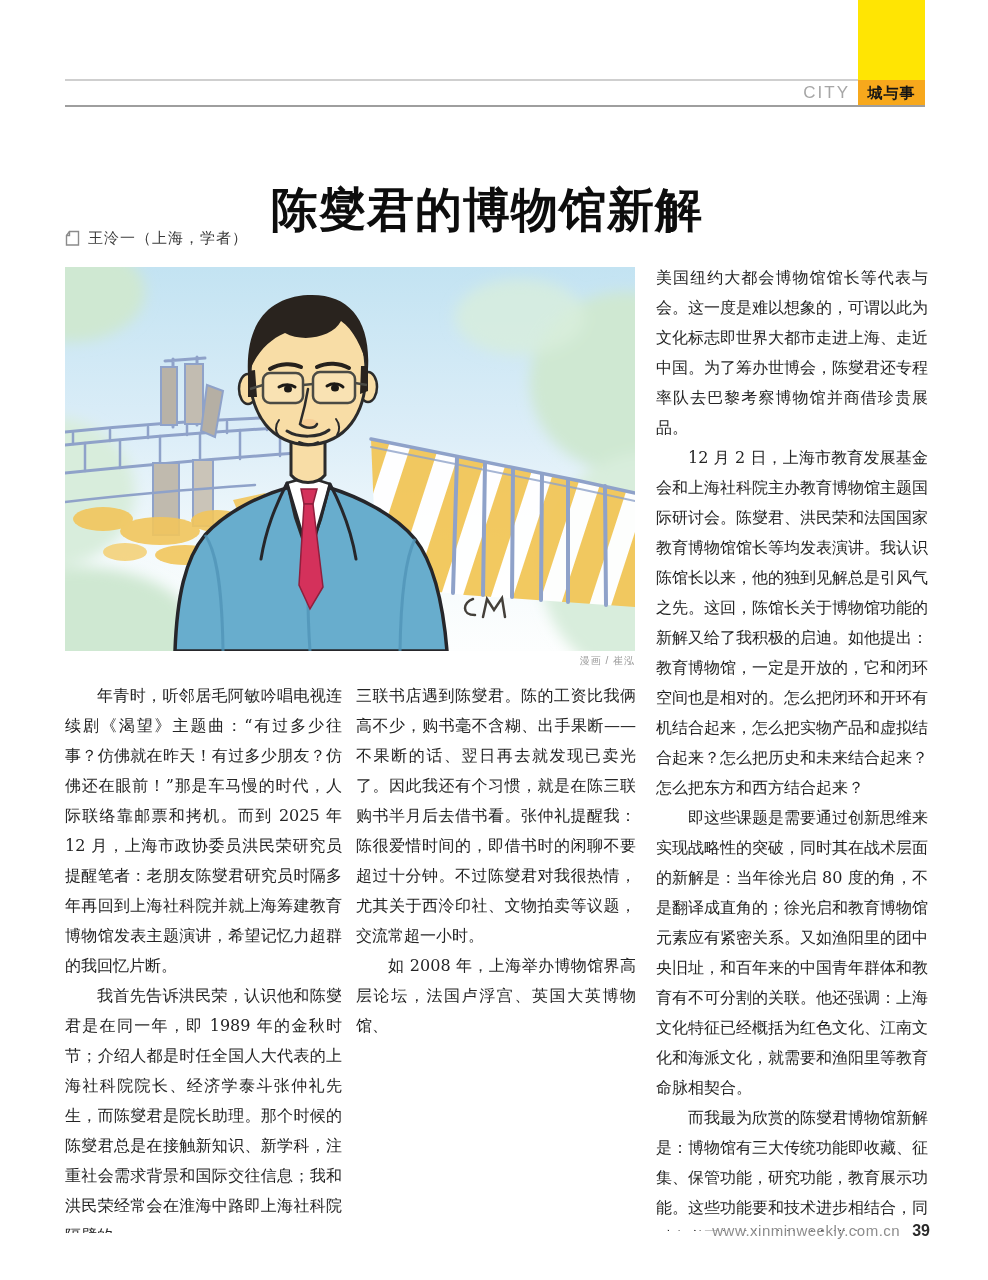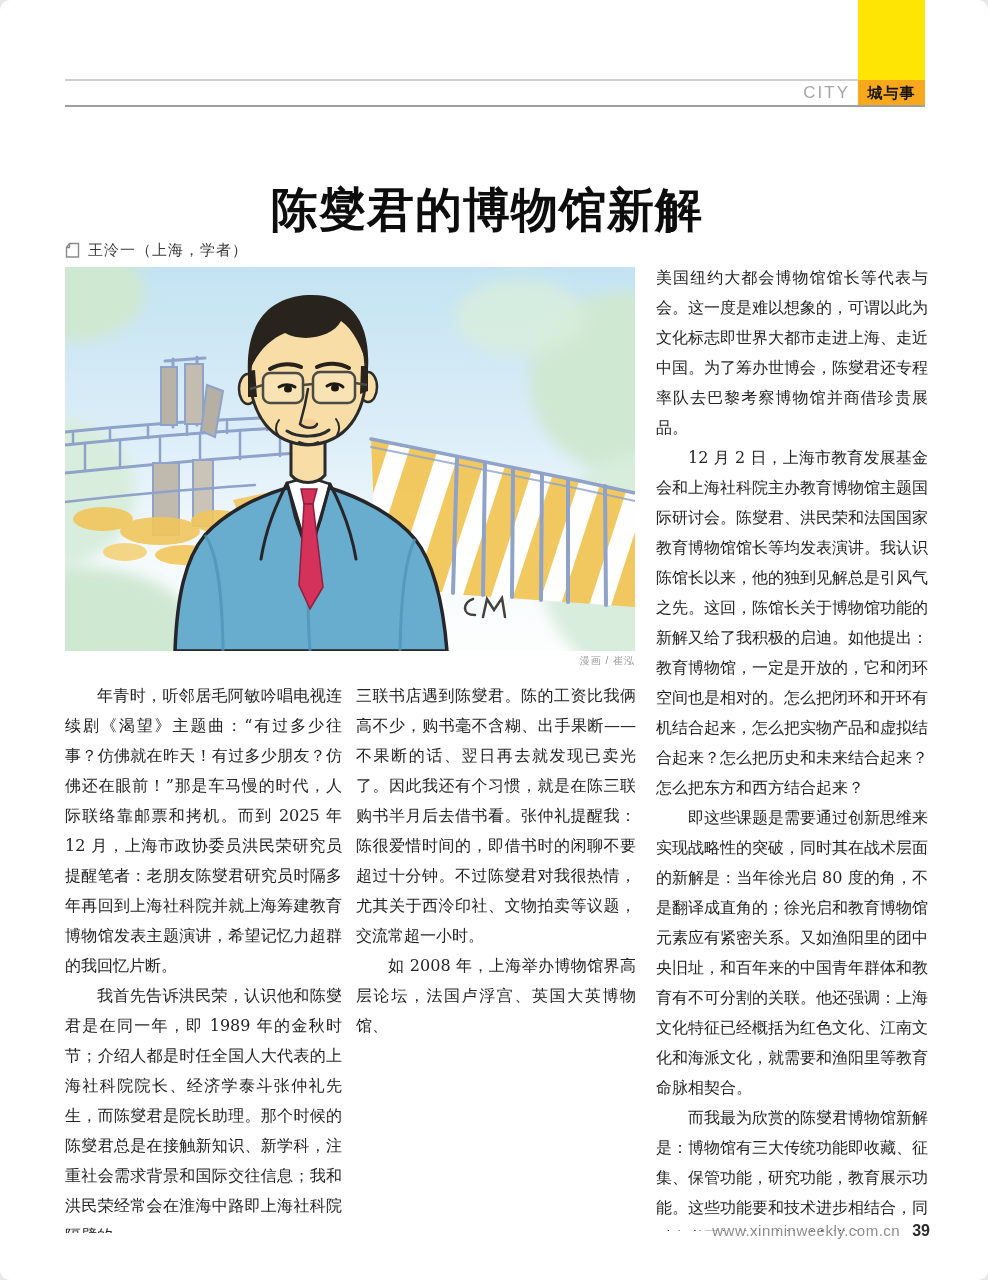--- a/index.html
+++ b/index.html
@@ -1,19 +1,19 @@
 <!DOCTYPE html>
 <html><head>
 <meta charset="utf-8">
 <style>
   html,body{margin:0;padding:0;background:#e8e8e8;}
   #page{
     position:relative;width:988px;height:1280px;background:#ffffff;
     margin:0 auto;overflow:hidden;
-    font-family:"Liberation Sans",sans-serif;color:#1f1f1f;border-radius:10px;
+    font-family:"Liberation Sans",sans-serif;color:#1f1f1f;
   }
   
   .yellow-block{position:absolute;left:858px;top:0;width:67px;height:80px;background:#ffe503;}
   .rule-top{position:absolute;left:65px;top:79px;width:793px;height:2px;background:#cfcfcf;}
   .rule-bottom{position:absolute;left:65px;top:105px;width:860px;height:2px;background:#9e9e9e;}
   .city-label{
     position:absolute;left:65px;top:80px;width:785px;height:25px;line-height:25px;
     text-align:right;color:#a6a6a6;font-size:17px;letter-spacing:2px;
   }
   .section-tag{
@@ -21,21 +21,21 @@
     color:#141414;font-size:15px;font-weight:700;text-align:center;line-height:25px;letter-spacing:1px;
   }
   
   .title{
     position:absolute;left:63px;top:153px;width:640px;
     font-size:47px;font-weight:900;color:#0d0d0d;letter-spacing:1px;line-height:1.1;
     font-family:"Liberation Sans","DejaVu Sans",sans-serif;
     text-align:right;
   }
   .byline{
-    position:absolute;left:65px;top:241px;display:flex;align-items:center;gap:8px;
+    position:absolute;left:65px;top:229px;display:flex;align-items:center;gap:8px;
     font-size:15px;color:#3a3a3a;letter-spacing:1px;
   }
   .byline svg{display:block;}
   
   .illustration{position:absolute;left:65px;top:267px;width:570px;height:384px;}
   .caption{
     position:absolute;left:65px;top:654px;width:570px;text-align:right;
     font-size:10px;color:#9a9a9a;letter-spacing:1px;
   }
   

